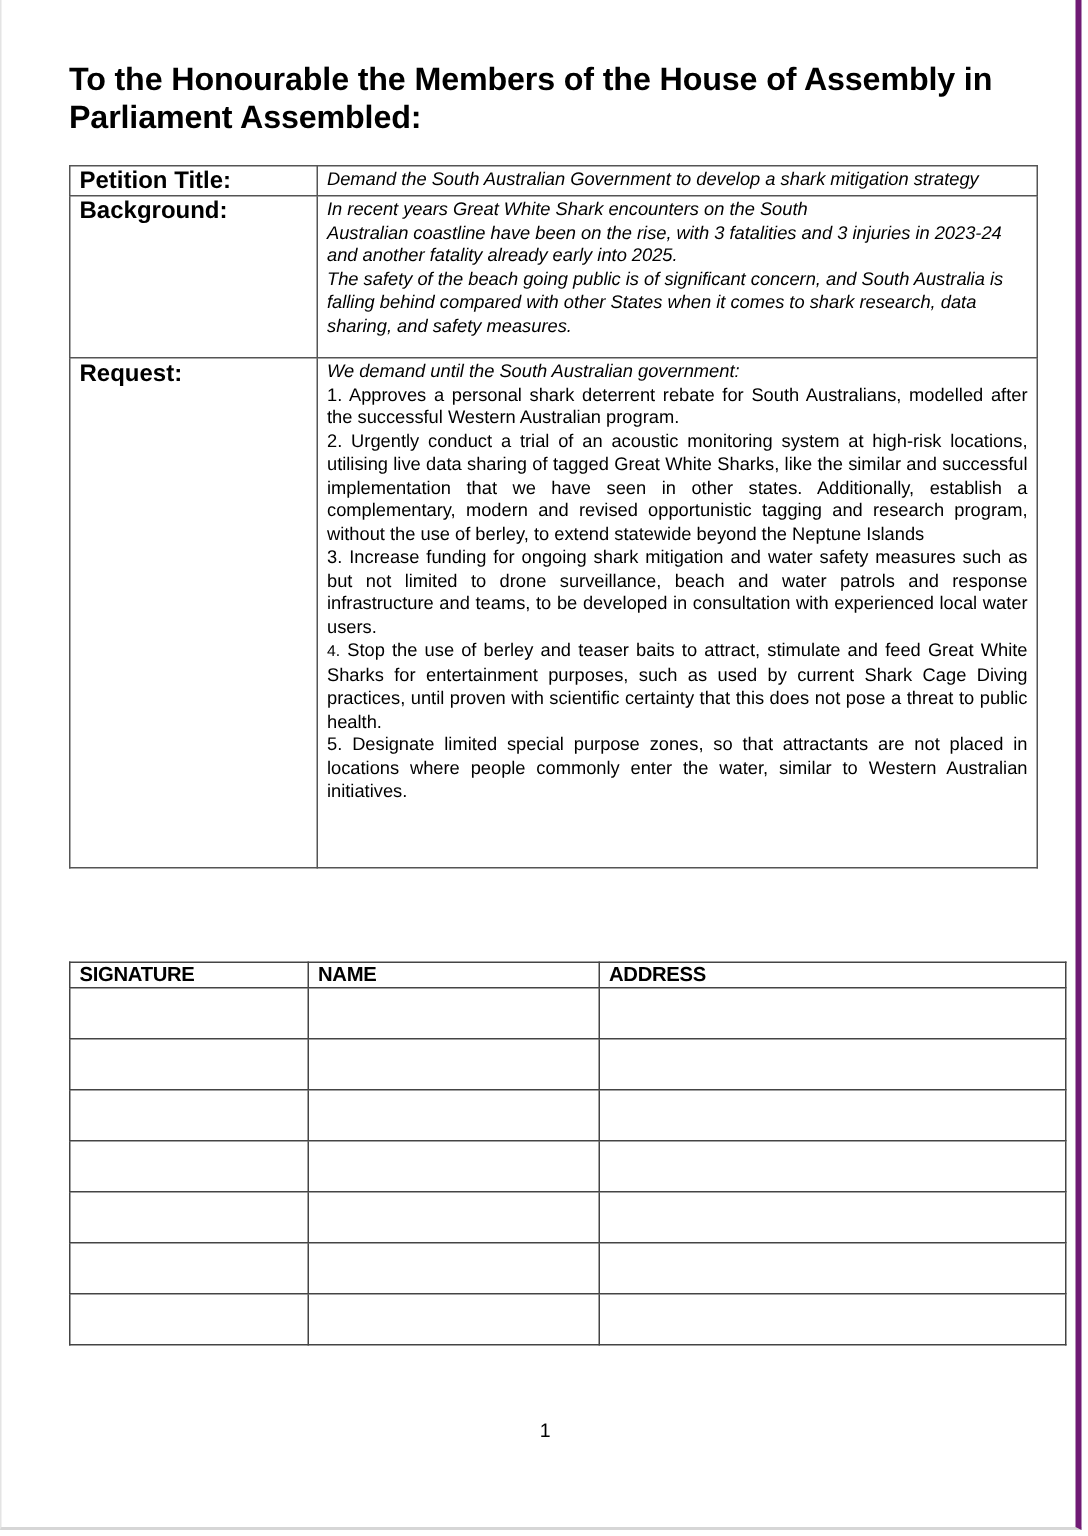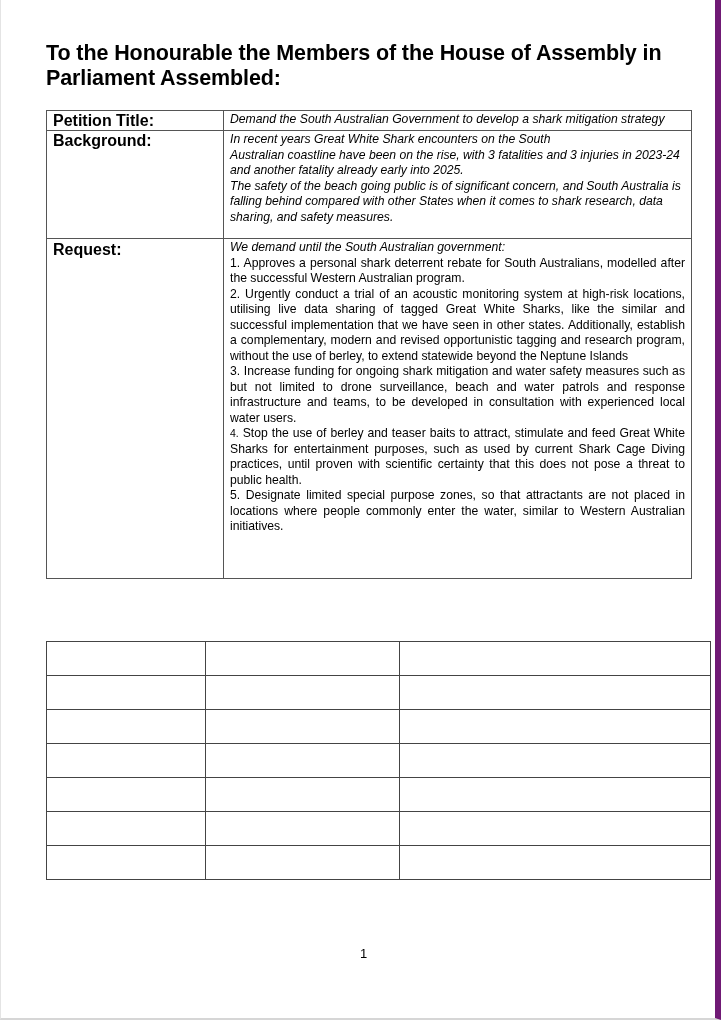--- a/index.html
+++ b/index.html
@@ -15,21 +15,21 @@
       font-family: "Liberation Sans", sans-serif;
       color: #000;
     }
     .page {
       position: absolute;
       left: 0;
       top: 0;
       width: 721px;
       height: 1020px;
       background: #ffffff;
-      border-right: 6px solid #701a75;
+      border-right: 4px solid #701a75;
       border-bottom: 2px solid #d6d6d6;
       border-left: 1px solid #e4e4e4;
       box-sizing: border-box;
     }
     .heading {
       position: absolute;
       left: 45px;
       top: 41px;
       width: 660px;
       font-size: 21.5px;
@@ -49,21 +49,21 @@
     .petition-table td {
       border: 1px solid #555;
       vertical-align: top;
       padding: 0;
     }
     .petition-table td.label {
       width: 154px;
       font-weight: bold;
       font-size: 16px;
       line-height: 18px;
-      padding: 1px 16px 0 6px;
+      padding: 1px 4px 0 6px;
     }
     .petition-table td.value {
       font-size: 12.2px;
       line-height: 15.5px;
       padding: 1px 6px 0 6px;
     }
     .italic { font-style: italic; }
     .justify { text-align: justify; }
     .row-title td { height: 17px; }
     .row-title td.value { white-space: nowrap; padding-top: 1px; }
@@ -157,20 +157,25 @@
   </tbody>
     </table>
 
   <table class="sig-table">
     <colgroup>
       <col class="c-sig">
       <col class="c-name">
       <col class="c-addr">
     </colgroup>
     <tbody>
+        <tr>
+      <th>SIGNATURE</th>
+      <th>NAME</th>
+      <th>ADDRESS</th>
+    </tr>
     <tr>
       <td></td>
       <td></td>
       <td></td>
     </tr>
     <tr>
       <td></td>
       <td></td>
       <td></td>
     </tr>

